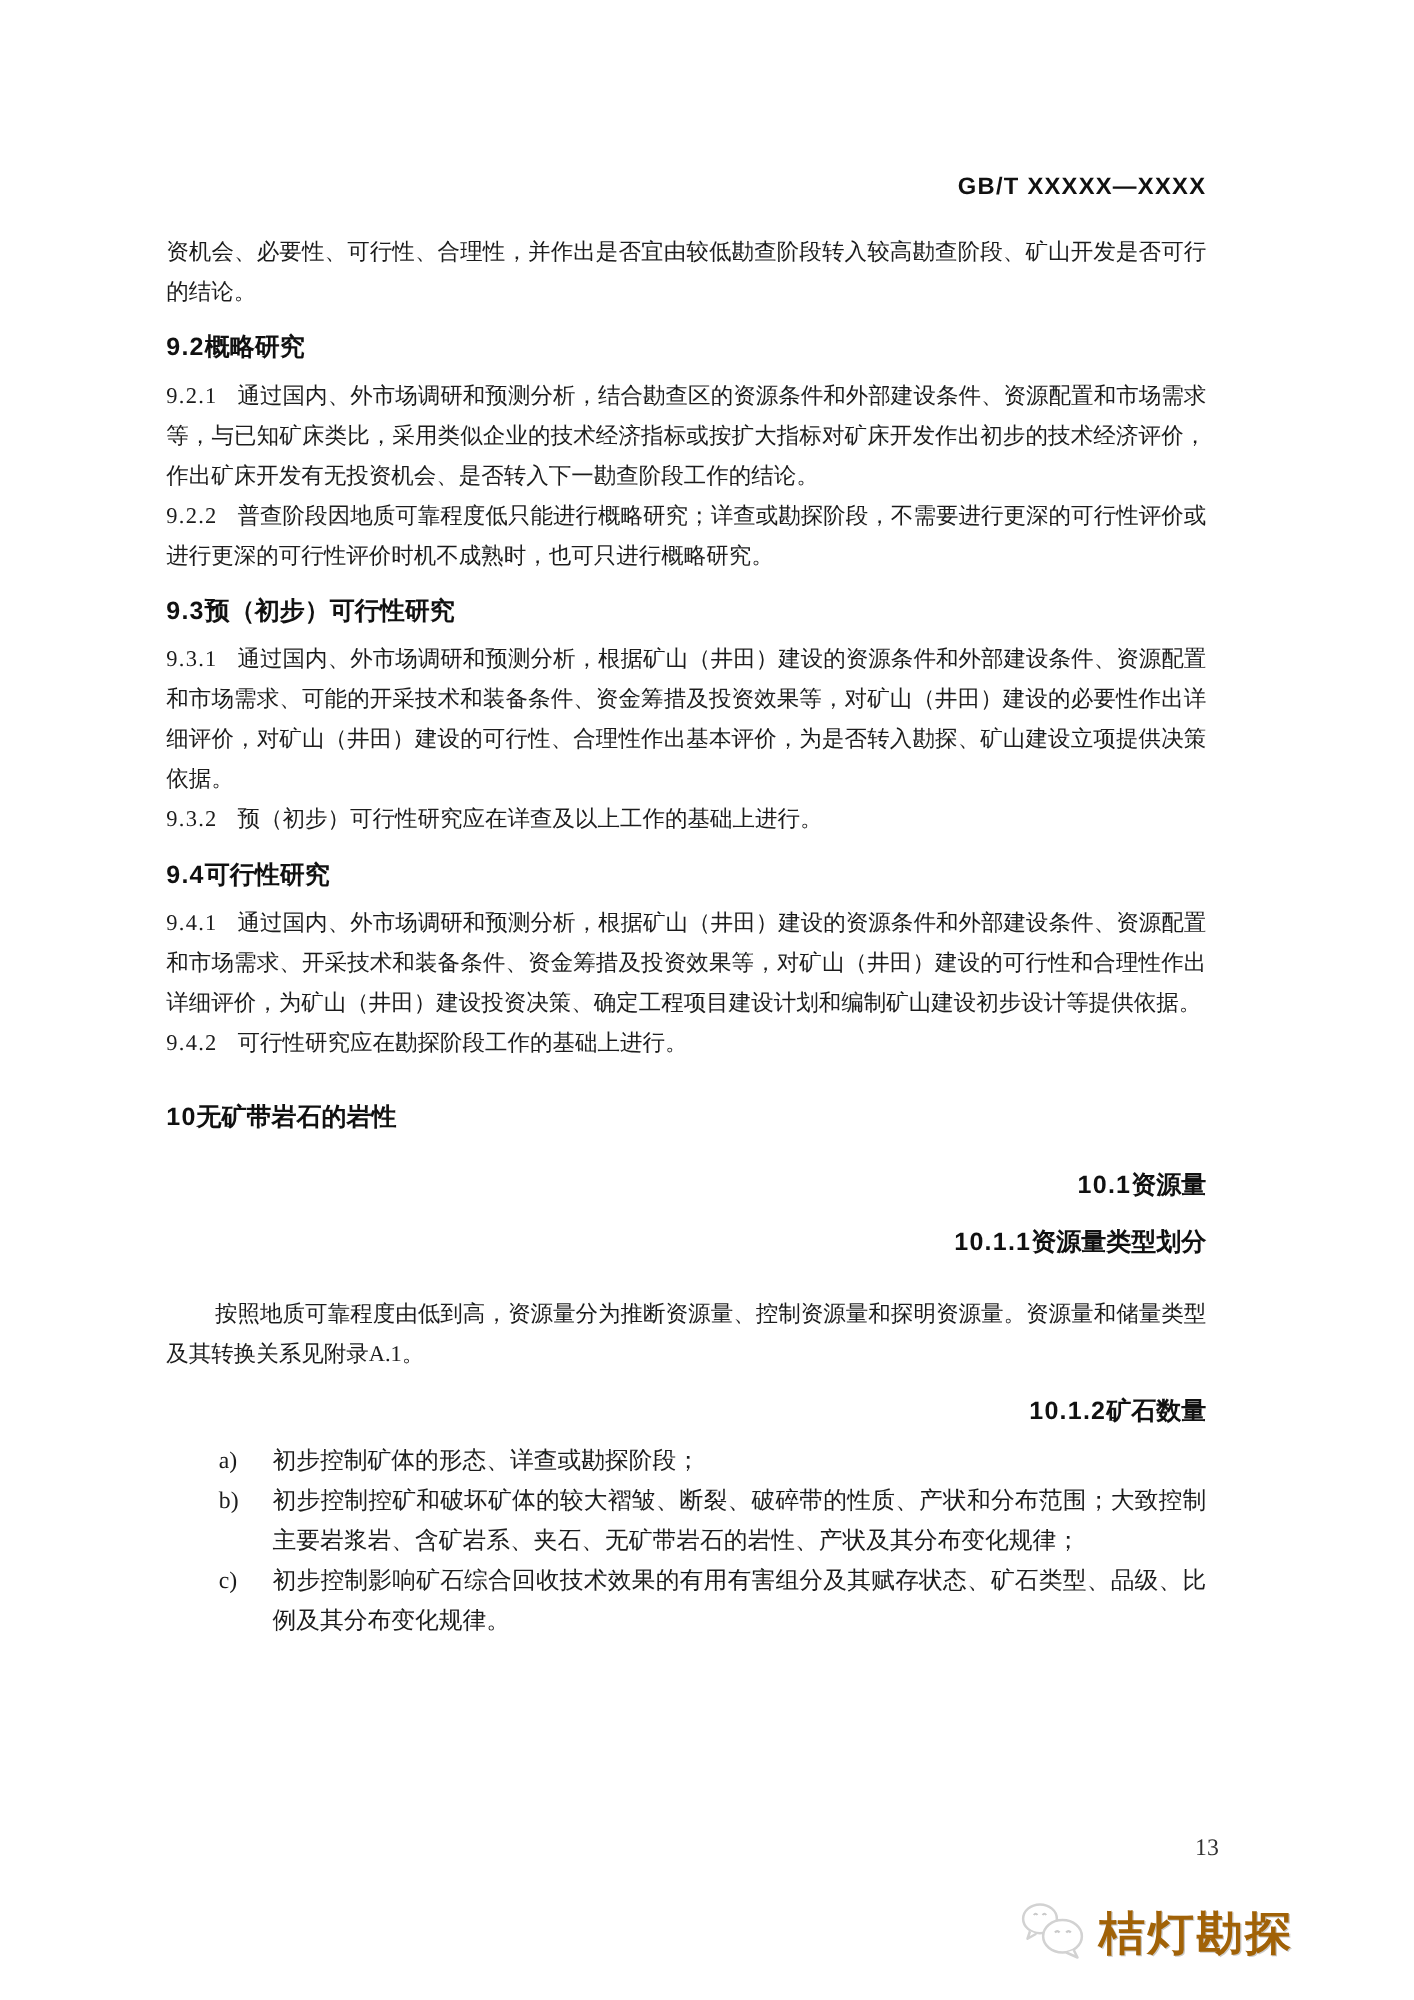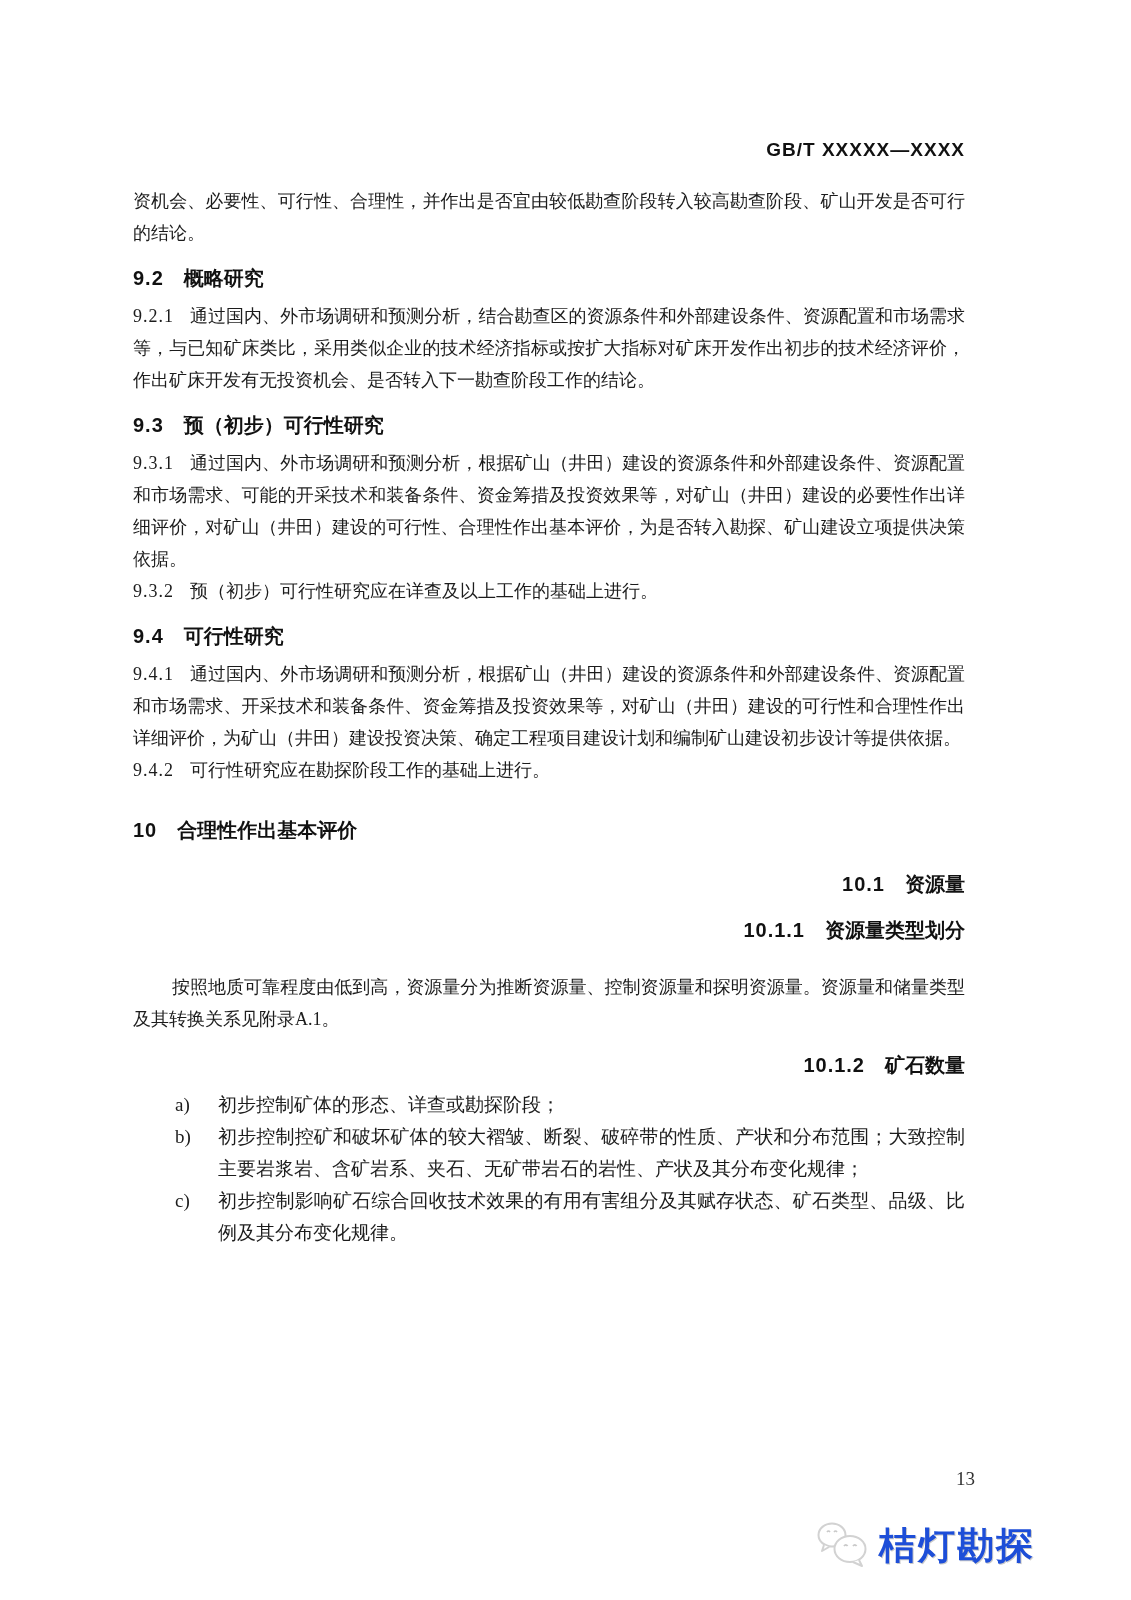--- a/index.html
+++ b/index.html
@@ -41,21 +41,20 @@
     font-family:"Liberation Sans","DejaVu Sans",sans-serif;
     font-weight:700;
     font-size:20px;
     line-height:32px;
     color:#111;
   }
   .h-sec    { margin:13px 0 6px; }
   .h-sub    { margin:14px 0 8px;text-align:right; }
   .h-chapter{ margin:28px 0 22px; }
   .h-sec .num, .h-sub .num, .h-chapter .num {
-    padding-right:20px;
     letter-spacing:1px;
   }
 
   .list-item {
     position:relative;
     margin:0;
     padding-left:85px;
     font-size:19px;
     line-height:32px;
     text-align:justify;
@@ -82,21 +81,21 @@
     top:1520px; right:38px;
     display:flex;
     align-items:center;
     gap:8px;
     user-select:none;
   }
   .watermark-text {
     font-family:Liberation Serif, serif;
     font-size:37px;
     font-weight:700;
-    color:#1d4ed8;
+    color:#a16207;
     text-shadow:1px 1px 0 #c9c9c9;
     letter-spacing:2px;
     white-space:nowrap;
   }
 </style>
 </head>
 <body>
 
 <div class="page">
   <div class="content">
@@ -106,20 +105,23 @@
     <p class="body intro">资机会、必要性、可行性、合理性，并作出是否宜由较低勘查阶段转入较高勘查阶段、矿山开发是否可行的结论。</p>
 
     <div class="h-sec">
       <span class="num">9.2</span><span>概略研究</span>
     </div>
 
     <p class="body">
       <span class="num">9.2.1</span><span>通过国内、外市场调研和预测分析，结合勘查区的资源条件和外部建设条件、资源配置和市场需求等，与已知矿床类比，采用类似企业的技术经济指标或按扩大指标对矿床开发作出初步的技术经济评价，作出矿床开发有无投资机会、是否转入下一勘查阶段工作的结论。</span>
     </p>
 
+    <p class="body">
+      <span class="num">9.2.2</span><span>普查阶段因地质可靠程度低只能进行概略研究；详查或勘探阶段，不需要进行更深的可行性评价或进行更深的可行性评价时机不成熟时，也可只进行概略研究。</span>
+    </p>
 
     <div class="h-sec">
       <span class="num">9.3</span><span>预（初步）可行性研究</span>
     </div>
 
     <p class="body">
       <span class="num">9.3.1</span><span>通过国内、外市场调研和预测分析，根据矿山（井田）建设的资源条件和外部建设条件、资源配置和市场需求、可能的开采技术和装备条件、资金筹措及投资效果等，对矿山（井田）建设的必要性作出详细评价，对矿山（井田）建设的可行性、合理性作出基本评价，为是否转入勘探、矿山建设立项提供决策依据。</span>
     </p>
 
     <p class="body">
@@ -132,21 +134,21 @@
 
     <p class="body">
       <span class="num">9.4.1</span><span>通过国内、外市场调研和预测分析，根据矿山（井田）建设的资源条件和外部建设条件、资源配置和市场需求、开采技术和装备条件、资金筹措及投资效果等，对矿山（井田）建设的可行性和合理性作出详细评价，为矿山（井田）建设投资决策、确定工程项目建设计划和编制矿山建设初步设计等提供依据。</span>
     </p>
 
     <p class="body">
       <span class="num">9.4.2</span><span>可行性研究应在勘探阶段工作的基础上进行。</span>
     </p>
 
     <div class="h-chapter">
-      <span class="num">10</span><span>合理性作出基本评价</span>
+      <span class="num">10</span><span>无矿带岩石的岩性</span>
     </div>
 
     <div class="h-sub">
       <span class="num">10.1</span><span>资源量</span>
     </div>
 
     <div class="h-sub">
       <span class="num">10.1.1</span><span>资源量类型划分</span>
     </div>
 

